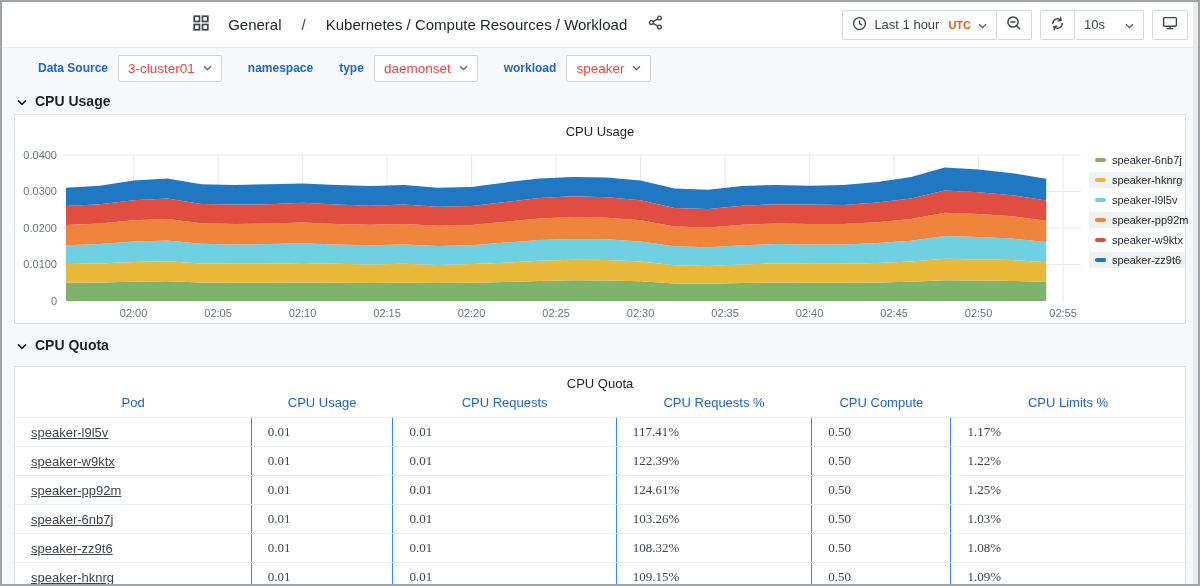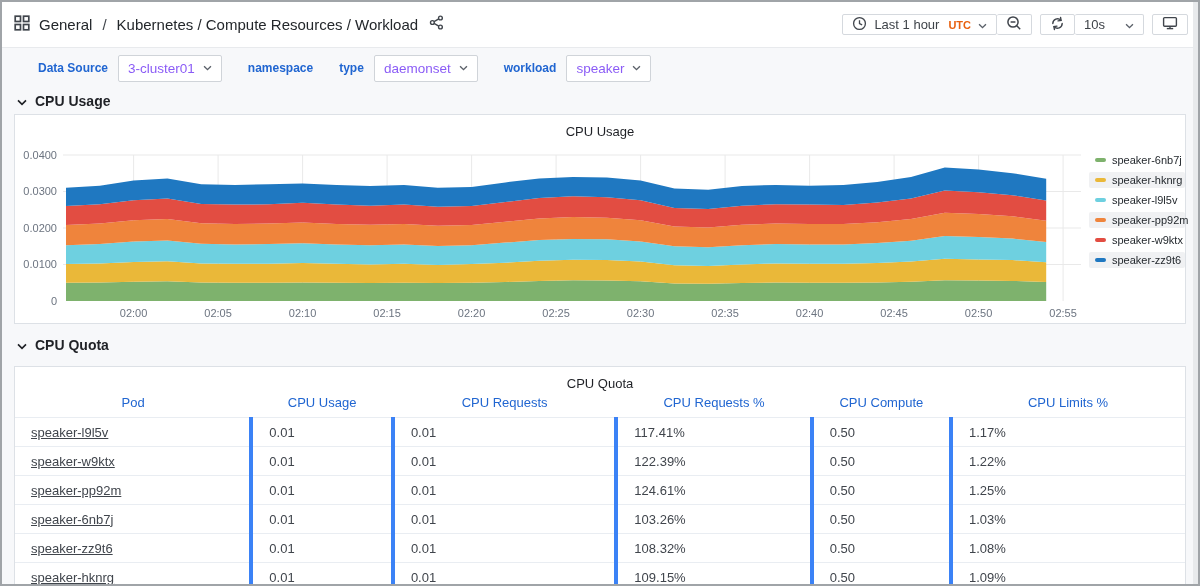--- a/index.html
+++ b/index.html
@@ -4,40 +4,40 @@
 <style>
   * { box-sizing: border-box; margin: 0; padding: 0; }
   html,body { width:1200px; height:586px; overflow:hidden; background:#fff;
     font-family:"Liberation Sans", sans-serif; }
   .frame { position:relative; width:1200px; height:586px; border:2px solid #a0a4a8;
     background:#f7f8fa; overflow:hidden; }
 
   
   .navbar { position:absolute; top:0; left:0; right:0; height:46px; background:#fff;
     border-bottom:1px solid #e8eaed; display:flex; align-items:center; padding:0 10px 0 12px; }
-  .nav-left { display:flex; align-items:center; gap:9px; flex:1; min-width:0; }
+  .nav-left { display:flex; align-items:center; gap:19px; flex:1; min-width:0;justify-content:center; }
   .crumb { font-size:15px; color:#23272b; white-space:nowrap; }
   .crumb-sep { color:#3f444a; margin:0 1px; }
   .nav-right { display:flex; align-items:center; gap:8px; }
-  .btn { display:flex; align-items:center; gap:7px; height:21px; padding:0 9px;
+  .btn { display:flex; align-items:center; gap:7px; height:30px; padding:0 9px;
     background:#fff; border:1px solid #d5d9de; border-radius:2px; font-size:13px;
     color:#3e4349; cursor:pointer; }
   .btn-group { display:flex; }
   .btn-group .btn + .btn { border-left:0;gap:20px; }
   .tz { color:#e8600f; font-size:11px; font-weight:bold; margin-left:2px; }
   .icon-dark { color:#40454c; }
 
   
   .filters { position:absolute; top:46px; left:0; right:0; height:40px; display:flex;
     align-items:center; gap:26px; padding:0 36px; }
   .filter-pair { display:flex; align-items:center; gap:10px; }
   .filter-label { color:#2166d1; font-size:12px; font-weight:bold; }
   .filter-box { display:flex; align-items:center; gap:8px; height:27px; padding:0 9px;
     background:#fff; border:1px solid #d0d4d9; border-radius:2px; font-size:13.5px;
-    color:#8b5cf6; cursor:pointer; }
+    color:#ef4444; cursor:pointer; }
 
   
   .section-hd { position:absolute; left:15px; height:20px; display:flex; align-items:center;
     gap:8px; font-size:14px; font-weight:bold; color:#1f2126; cursor:pointer; }
   .section-hd.s1 { top:89px; }
   .section-hd.s2 { top:333px; }
 
   
   .panel { position:absolute; left:12px; width:1172px; background:#fff;
     border:1px solid #dde1e6; }
@@ -57,21 +57,21 @@
     border-radius:2px; font-size:11px; color:#24292e; cursor:pointer; white-space:nowrap; }
   .legend-item.alt { background:#f0f1f3; }
   .swatch { width:11px; height:4px; border-radius:2px; flex:0 0 auto; }
 
   
   table { width:100%; border-collapse:collapse; table-layout:fixed; }
   th { color:#2166d1; font-size:13px; font-weight:500; text-align:center;
     padding:4px 16px 7px 16px; border-bottom:1px solid #e9edf2; cursor:pointer; }
   td { font-size:13px; color:#40454c; padding:0 16px; height:29px;
     border-bottom:1px solid #e9edf2; }
-  td + td { border-left:4px solid #3b82f6; }
+  td + td { border-left:1px solid #3b82f6;font-family:Liberation Serif, serif; }
   .pod-link { color:#40454c; text-decoration:underline; cursor:pointer; }
 
   
   .scroll-strip { position:absolute; top:0; right:0; bottom:0; width:5px; background:#e8eaec; }
 </style>
 </head>
 <body>
 
 <div class="frame">
 

